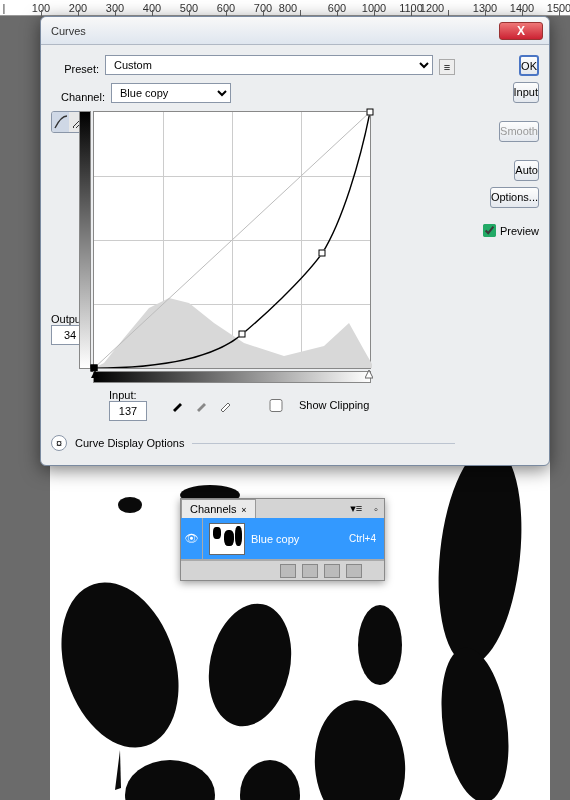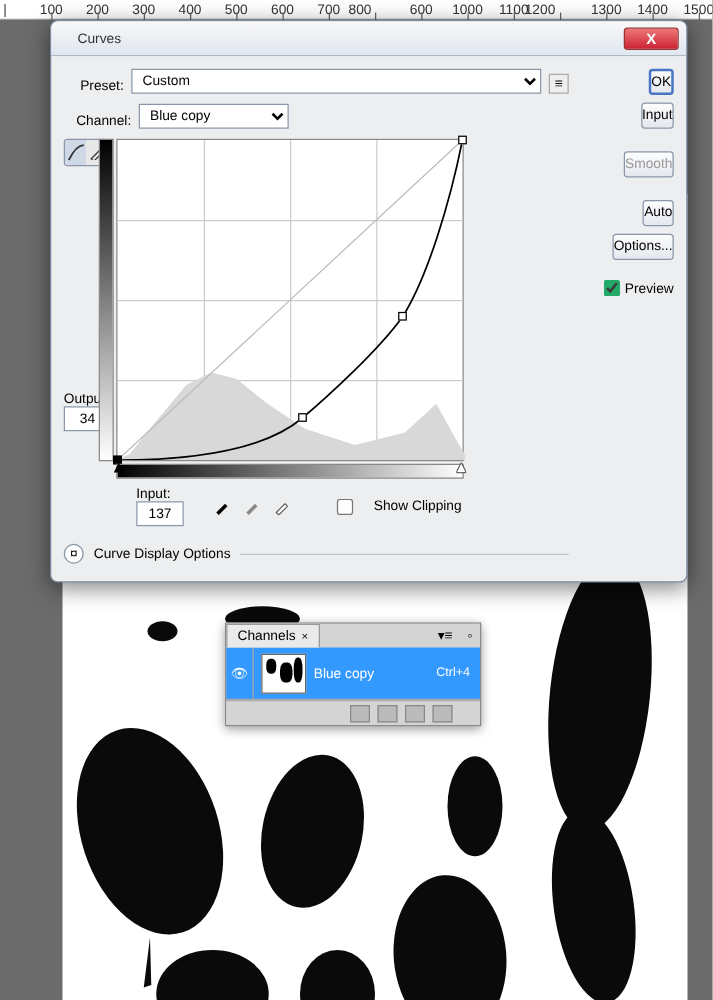--- a/index.html
+++ b/index.html
@@ -26,21 +26,21 @@
 .channel-row .thumb { width: 36px; height: 32px; margin: 0 6px; background: #fff; border: 1px solid #666; position: relative; }
 .channel-row .thumb .blob { position: absolute; background: #000; border-radius: 40%; }
 .channel-row .name { flex: 1; }
 .channel-row .shortcut { padding-right: 8px; font-size: 10px; }
 .channels-footer { height: 20px; background: #d4d4d4; display: flex; justify-content: flex-end; align-items: center; gap: 6px; padding: 0 6px; border-top: 1px solid #aaa;}
 .channels-footer .ficon { width: 16px; height: 14px; background: #bbb; border: 1px solid #888; }
 
 
 .dialog { position: absolute; top: 16px; left: 40px; width: 510px; background: #eceef0; border: 1px solid #7a8aa0; box-shadow: 0 4px 18px rgba(0,0,0,0.5); border-radius: 6px; }
 .titlebar { height: 28px; background: linear-gradient(#f8f8f8, #dfe6ef); border-bottom: 1px solid #b0b8c4; display: flex; align-items: center; border-radius: 6px 6px 0 0; }
-.titlebar .title { padding-left: 21px; color: #333; }
+.titlebar .title { padding-left: 10px; color: #333; }
 .titlebar .closebtn { margin-left: auto; width: 44px; height: 18px; margin-right: 6px; background: linear-gradient(#e77,#c23); border: 1px solid #933; border-radius: 3px; color: #fff; text-align: center; line-height: 16px; font-size: 12px; font-weight: bold; }
 .dlgbody { display: flex; padding: 10px 10px 14px 10px; gap: 8px; }
 .leftcol { flex: 1; }
 .rightcol { width: 76px; display: flex; flex-direction: column; gap: 6px; align-items: flex-end; }
 
 .row { display: flex; align-items: flex-end; gap: 6px; margin-bottom: 8px; }
 .row label { min-width: 48px; text-align: right; }
 select, input[type=text] { background: #fff; border: 1px solid #8a96a8; padding: 2px 4px; height: 20px; }
 .preset-select { flex: 1; }
 .channel-select { width: 120px; }

